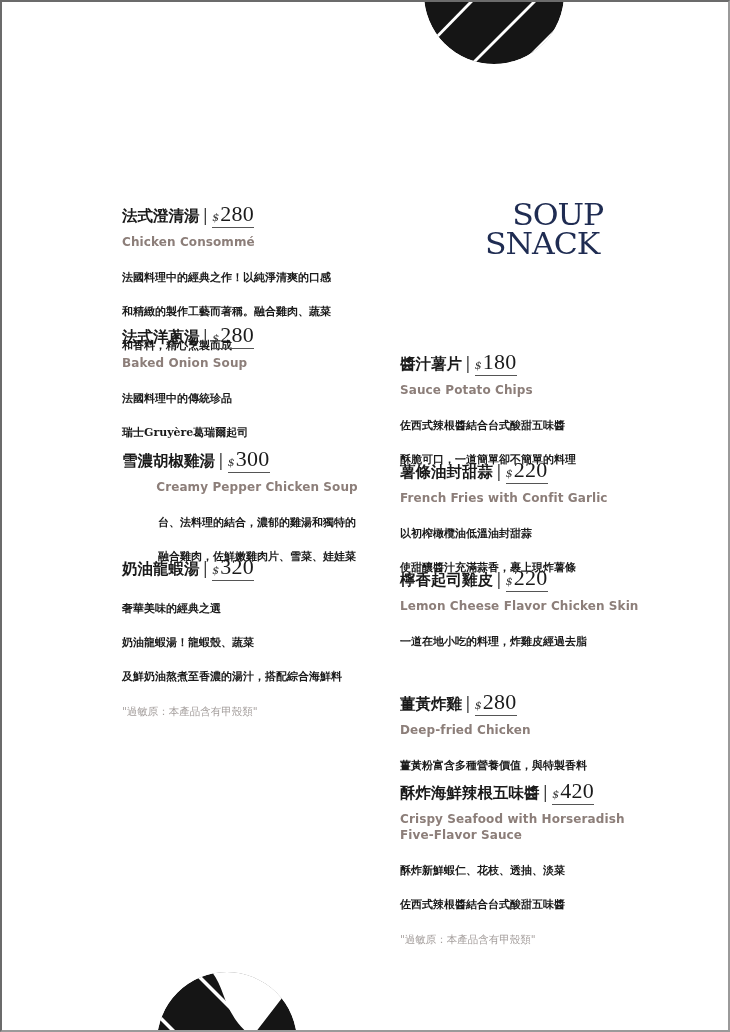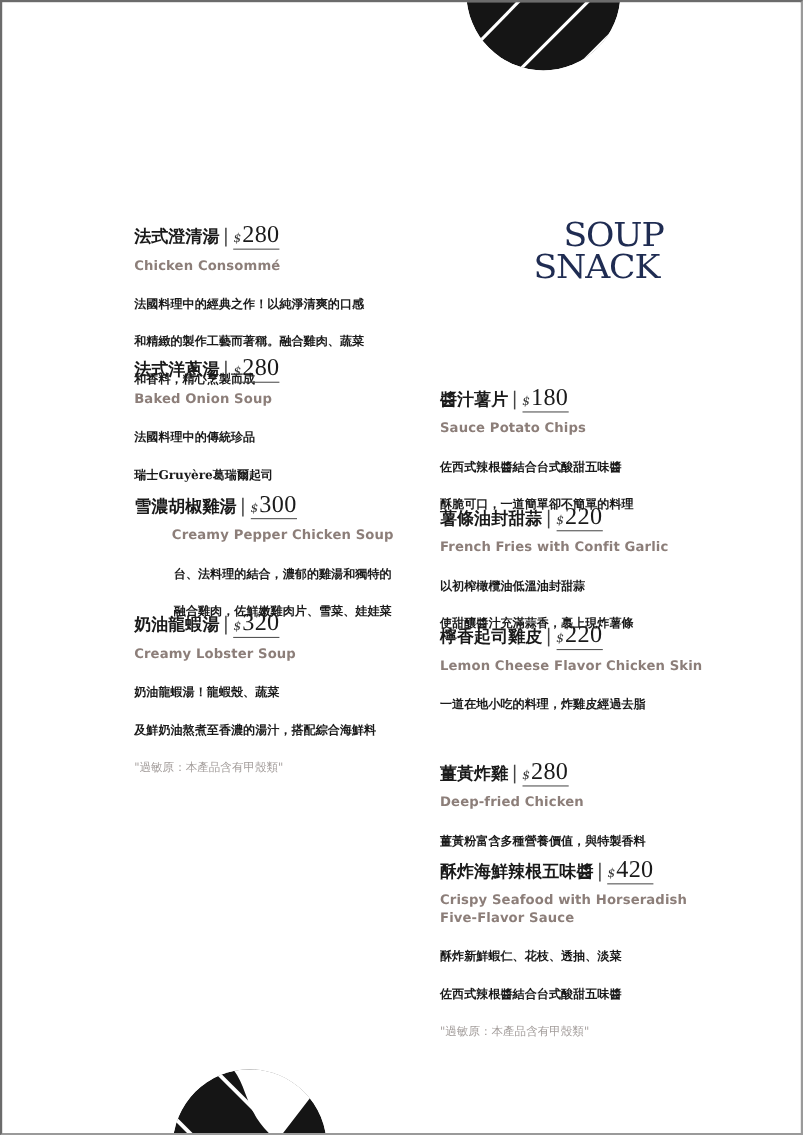--- a/index.html
+++ b/index.html
@@ -184,22 +184,22 @@
 
   <div class="item" style="left:120px; top:555px; width:280px;">
     <div class="item-title">
       <span>奶油龍蝦湯</span>
       <span class="sep">|</span>
       <span class="price">
         <span class="cur">$</span>
         <span class="amt">320</span>
       </span>
     </div>
-    <div class="item-en">Creamy Lobster Soup</div>
-    <div class="item-desc">
+    <div class="item-desc">
+      <div>奢華美味的經典之選</div>
       <div>奶油龍蝦湯！龍蝦殼、蔬菜</div>
       <div>及鮮奶油熬煮至香濃的湯汁，搭配綜合海鮮料</div>
     </div>
     <div class="item-note">"過敏原：本產品含有甲殼類"</div>
   </div>
 
   <div class="item" style="left:398px; top:350px;">
     <div class="item-title">
       <span>醬汁薯片</span>
       <span class="sep">|</span>

